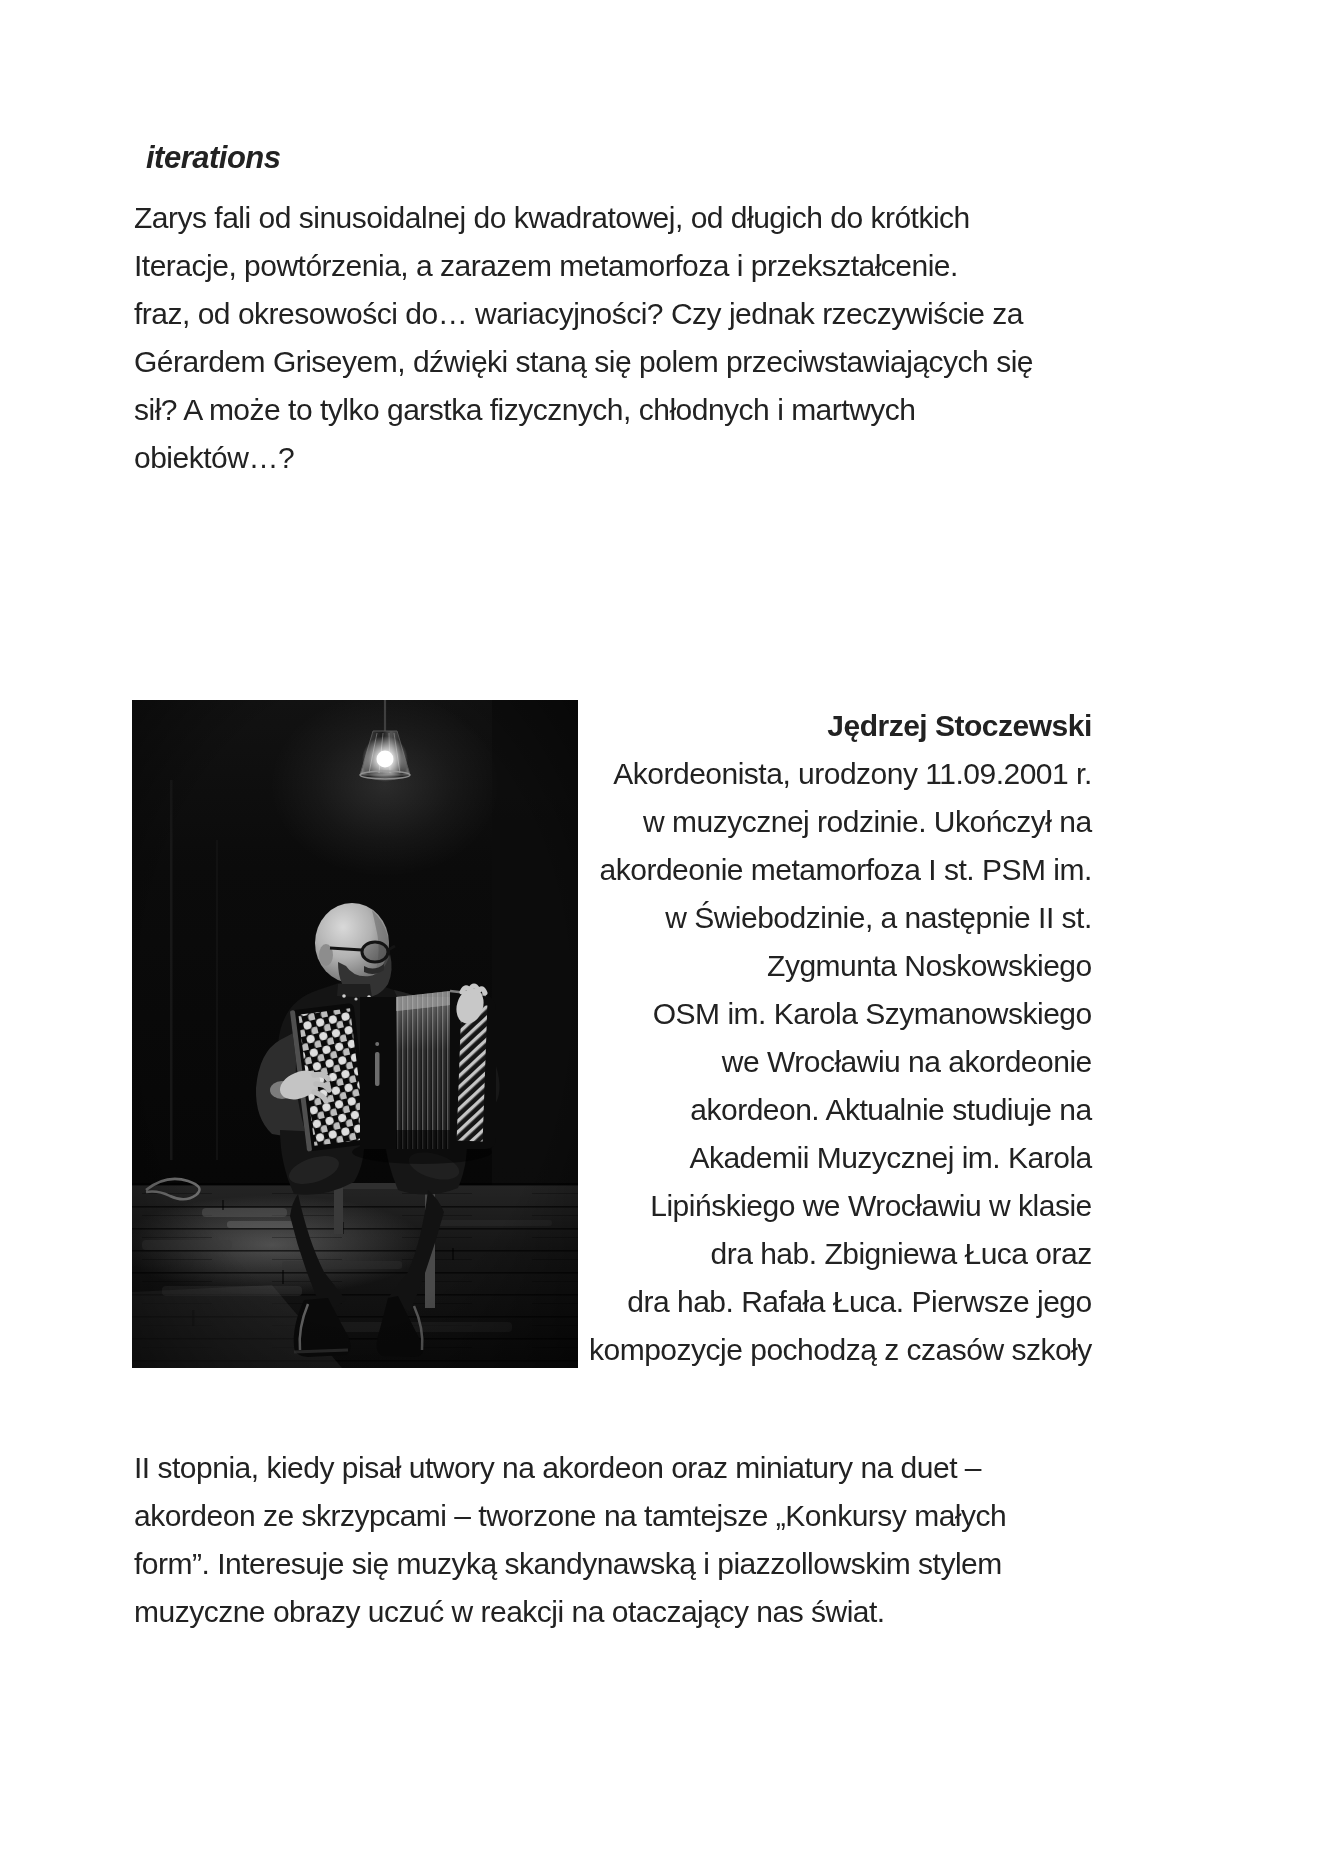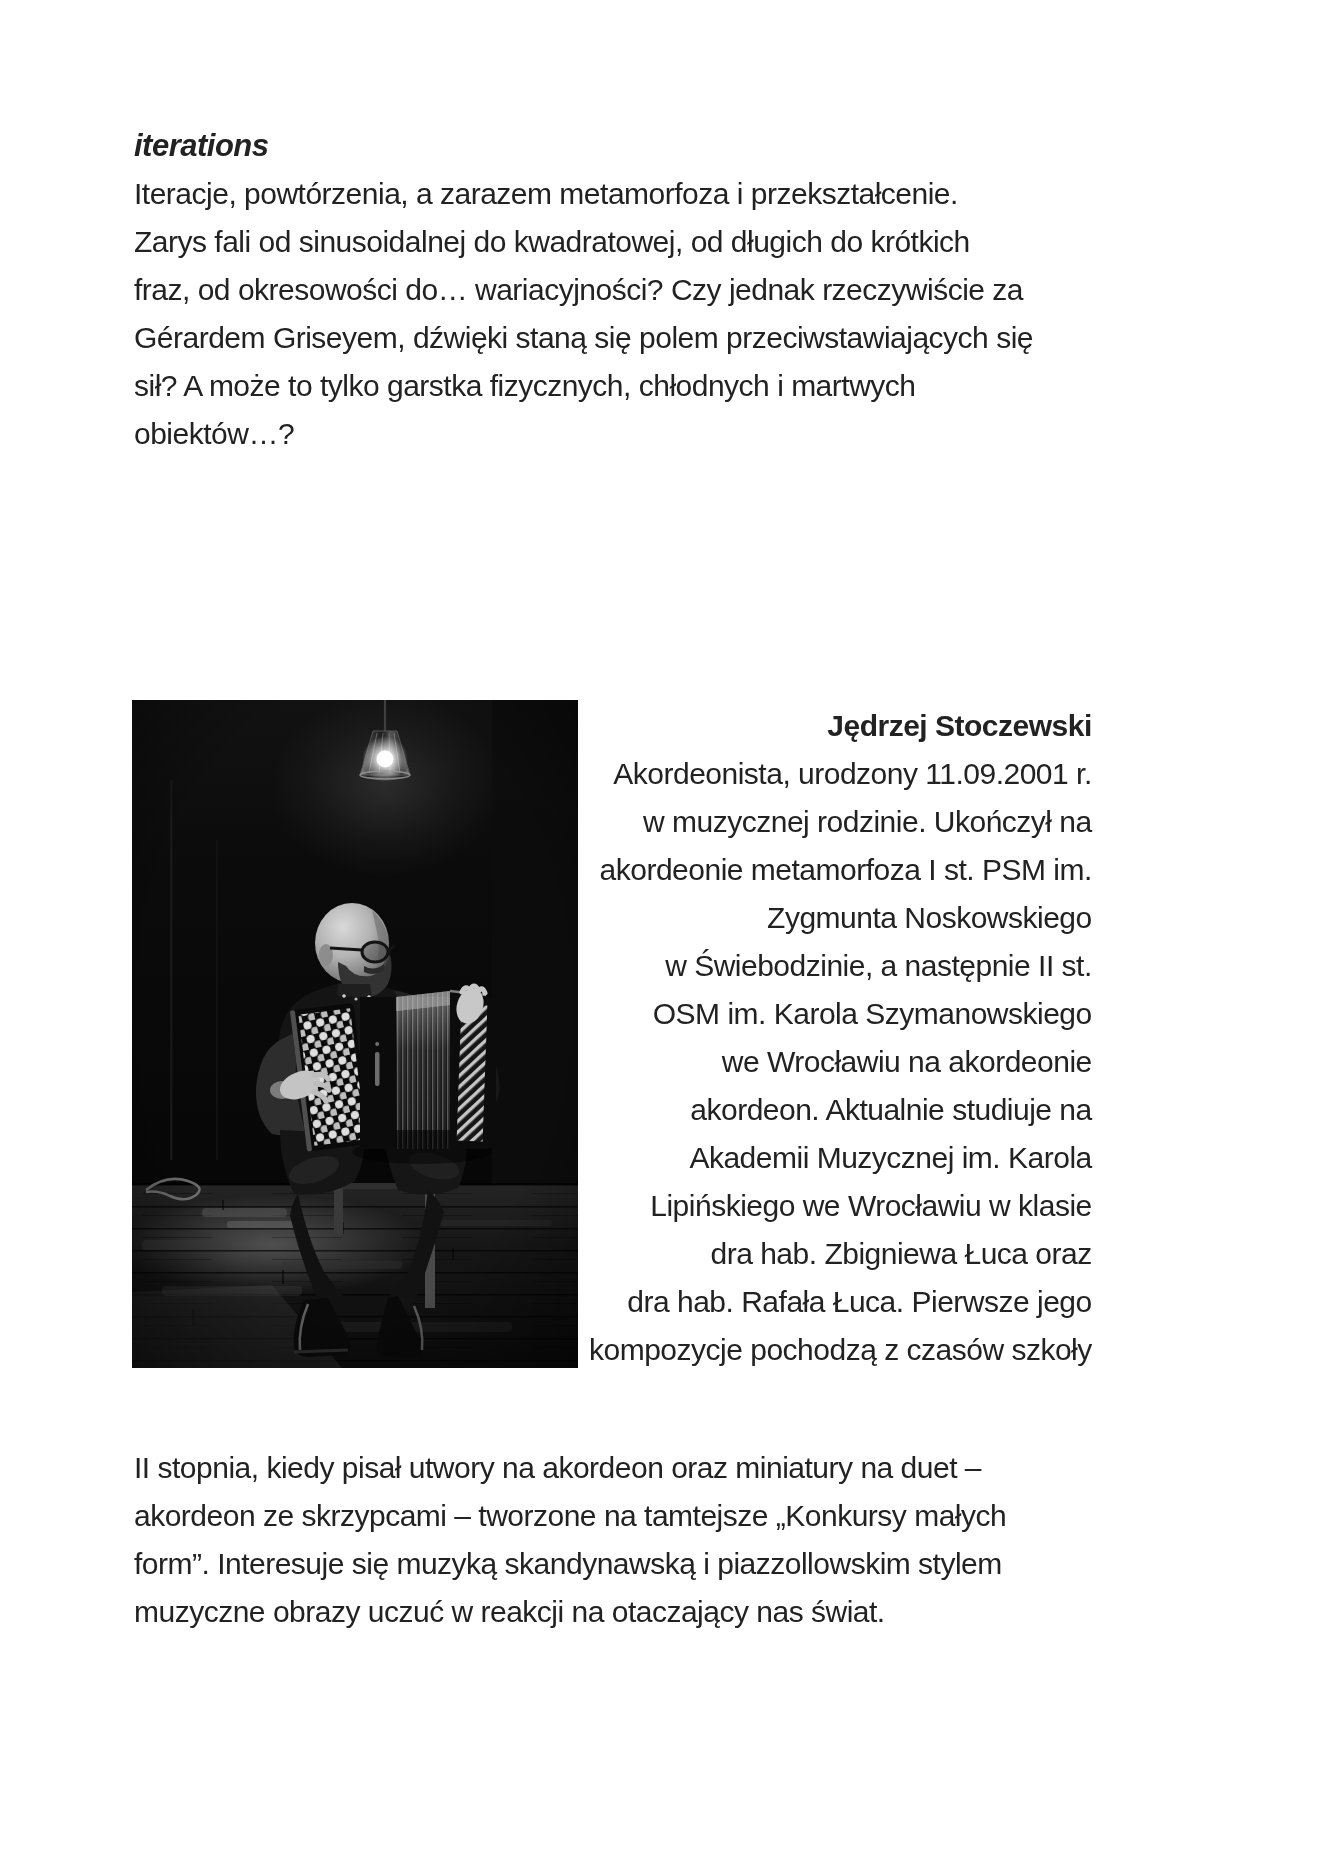--- a/index.html
+++ b/index.html
@@ -12,21 +12,21 @@
     overflow:hidden;
   }
   .line{
     margin:0;
     font-size:30px;
     line-height:48px;
     letter-spacing:-0.5px;
     white-space:nowrap;
   }
   .title{
-    margin:0;
+    margin:12px;
     font-size:31px;
     line-height:48px;
     font-style:italic;
     font-weight:bold;
     letter-spacing:-0.5px;
   }
   .musician-name{
     margin:0;
     font-size:30px;
     line-height:48px;
@@ -44,22 +44,22 @@
   .bio{position:absolute;left:457px;top:2px;text-align:right;}
   .outro{position:absolute;left:134px;top:1444px;}
 </style>
 </head>
 <body>
 
 <div class="page">
 
   <section class="intro">
     <h1 class="title">iterations</h1>
+    <p class="line">Zarys fali od sinusoidalnej do kwadratowej, od długich do krótkich</p>
     <p class="line">Iteracje, powtórzenia, a zarazem metamorfoza i przekształcenie.</p>
-    <p class="line">Zarys fali od sinusoidalnej do kwadratowej, od długich do krótkich</p>
     <p class="line">fraz, od okresowości do… wariacyjności? Czy jednak rzeczywiście za</p>
     <p class="line">Gérardem Griseyem, dźwięki staną się polem przeciwstawiających się</p>
     <p class="line">sił? A może to tylko garstka fizycznych, chłodnych i martwych</p>
     <p class="line">obiektów…?</p>
   </section>
 
   <section class="media">
 
     <figure class="photo" role="img" aria-label="Czarno-białe zdjęcie akordeonisty siedzącego pod wiszącą lampą">
       <svg width="446" height="668" viewBox="0 0 446 668" xmlns="http://www.w3.org/2000/svg">
@@ -264,22 +264,22 @@
 
         <rect width="446" height="668" fill="url(#vignG)"></rect>
       </svg>
     </figure>
 
     <div class="bio">
       <h2 class="musician-name">Jędrzej Stoczewski</h2>
       <p class="line">Akordeonista, urodzony 11.09.2001 r.</p>
       <p class="line">w muzycznej rodzinie. Ukończył na</p>
       <p class="line">akordeonie metamorfoza I st. PSM im.</p>
+      <p class="line">w Świebodzinie, a następnie II st.</p>
       <p class="line">Zygmunta Noskowskiego</p>
-      <p class="line">w Świebodzinie, a następnie II st.</p>
       <p class="line">OSM im. Karola Szymanowskiego</p>
       <p class="line">we Wrocławiu na akordeonie</p>
       <p class="line">akordeon. Aktualnie studiuje na</p>
       <p class="line">Akademii Muzycznej im. Karola</p>
       <p class="line">Lipińskiego we Wrocławiu w klasie</p>
       <p class="line">dra hab. Zbigniewa Łuca oraz</p>
       <p class="line">dra hab. Rafała Łuca. Pierwsze jego</p>
       <p class="line">kompozycje pochodzą z czasów szkoły</p>
     </div>
   </section>

